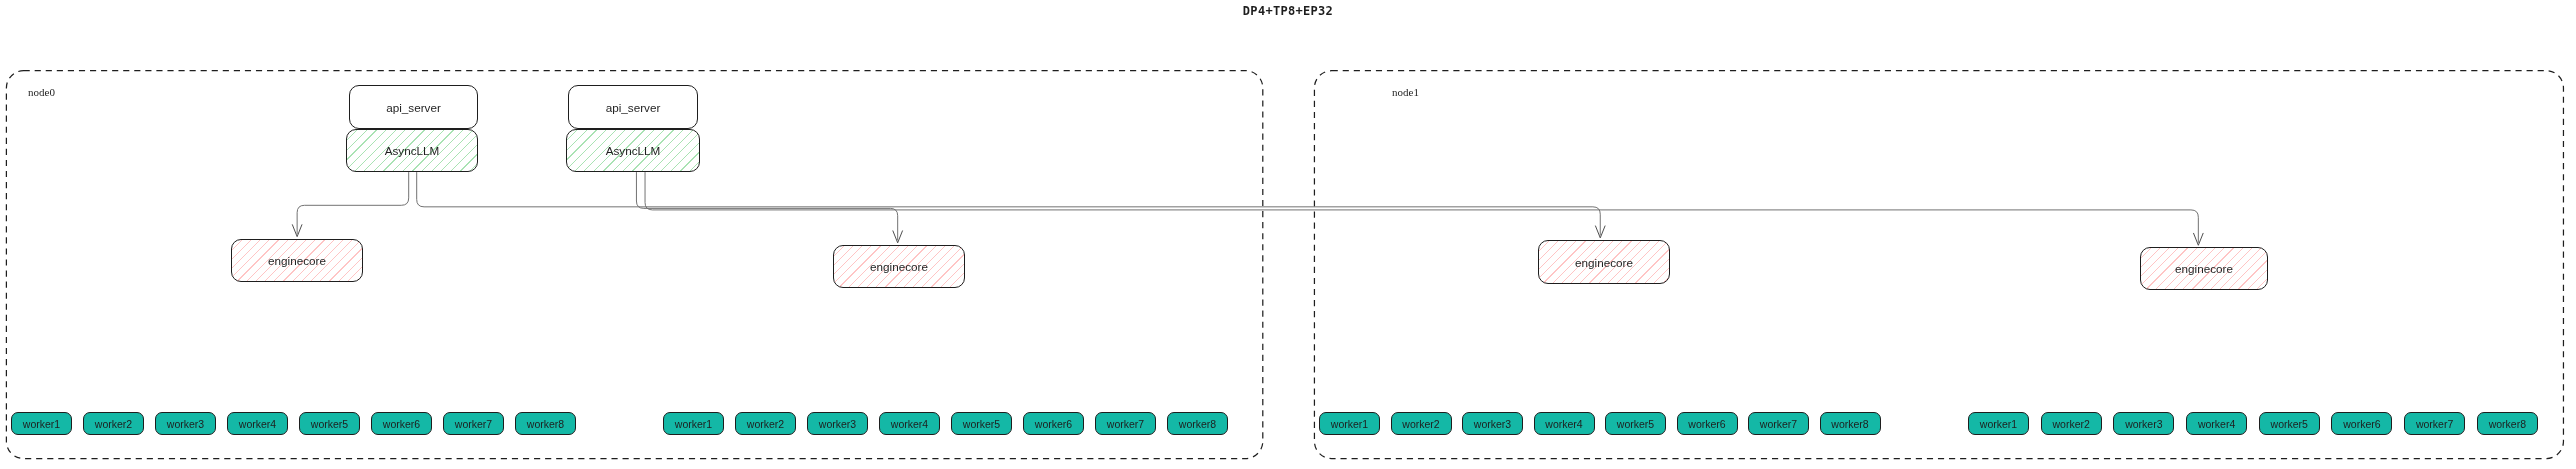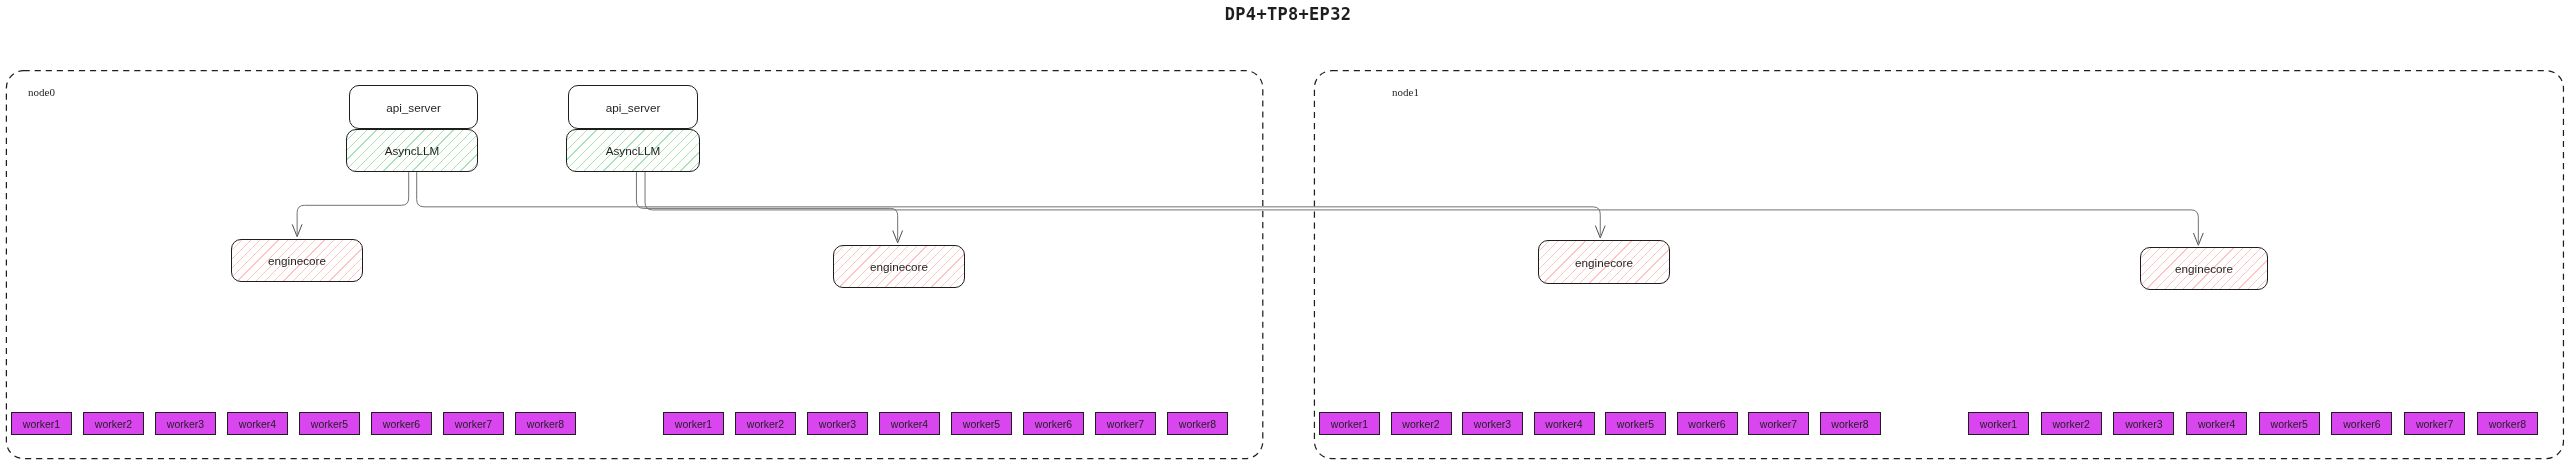--- a/index.html
+++ b/index.html
@@ -9,21 +9,21 @@
     height: 469px;
     background: #ffffff;
     font-family: "Liberation Sans", sans-serif;
     color: #1e1e1e;
   }
   .title {
     position: absolute;
     top: 3.7px; left: 0; width: 100%;
     text-align: center;
     font-family: "DejaVu Sans Mono", monospace;
-    font-size: 17px;
+    font-size: 12px;
     font-weight: 600;
     letter-spacing: 0.3px;
     color: #1e1e1e;
   }
   .node-label {
     position: absolute;
     font-family: Liberation Serif, serif;
     font-size: 11px;
     color: #1e1e1e;
     white-space: nowrap;
@@ -58,22 +58,22 @@
   .worker-row {
     position: absolute;
     top: 412px;
     display: flex;
   }
   .worker {
     box-sizing: border-box;
     width: 61px;
     height: 23.4px;
     border: 1.2px solid #1e1e1e;
-    border-radius: 0;
-    background: #d946ef;
+    border-radius: 7px;
+    background: #14b8a6;
     display: flex;
     align-items: center;
     justify-content: center;
     font-size: 10.5px;
     color: #1e1e1e;
     white-space: nowrap;
     flex: 0 0 auto;
   }
   .overlay {
     position: absolute;

